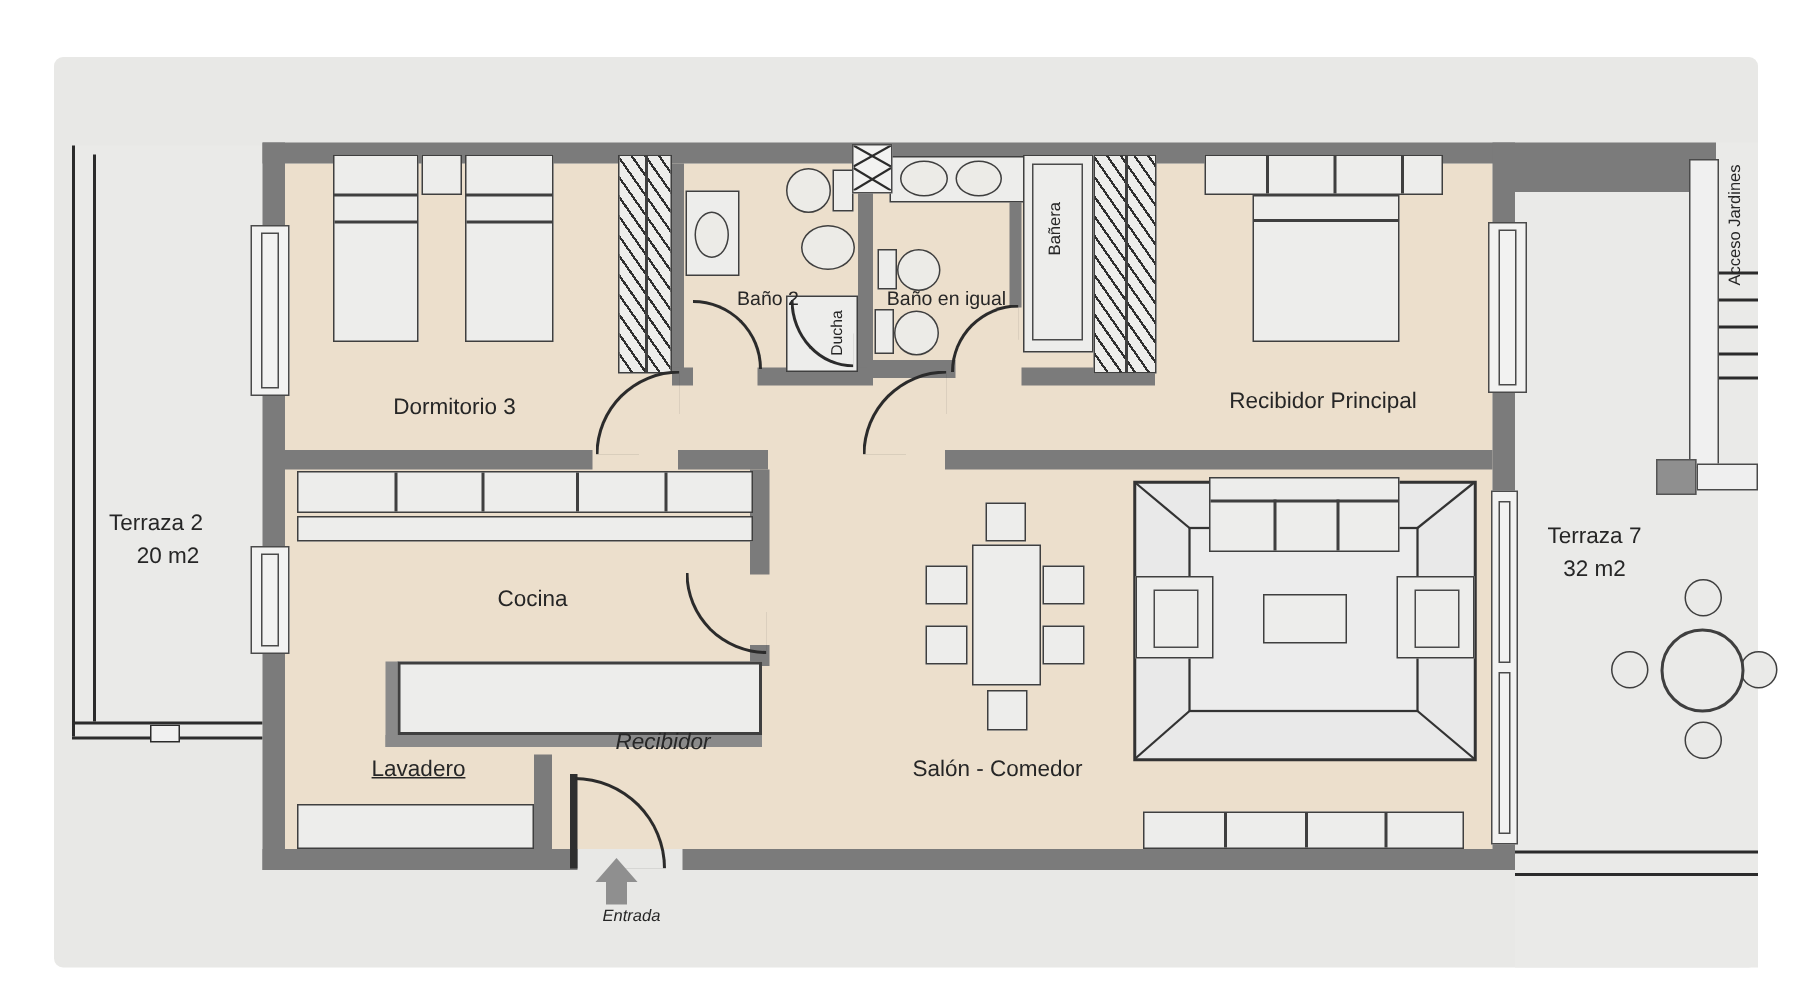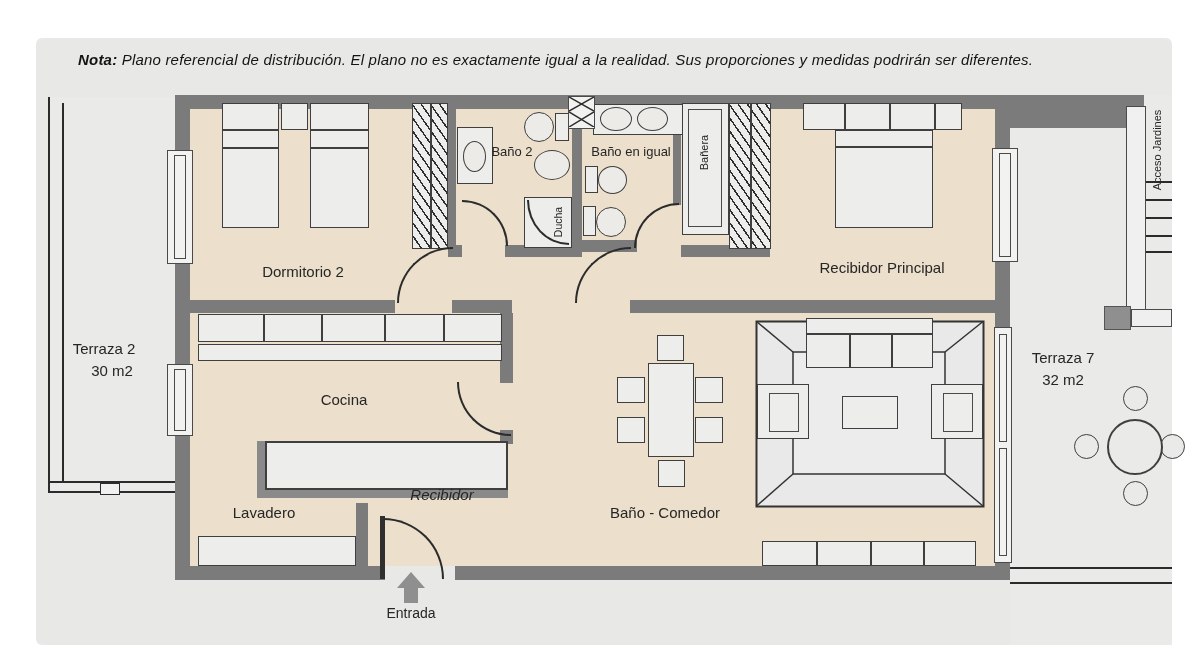--- a/index.html
+++ b/index.html
@@ -10,51 +10,48 @@
   .note b{font-weight:bold;}
   .abs{position:absolute;box-sizing:border-box;}
   .wall{position:absolute;background:#7b7b7b;}
   .floor{position:absolute;background:#ecdfcc;}
   .terrace{position:absolute;background:#eaeae8;}
   .furn{position:absolute;background:#ededeb;border:1.5px solid #3f3f3f;box-sizing:border-box;}
   .round{position:absolute;background:#ecebe7;border:1.5px solid #3f3f3f;border-radius:50%;box-sizing:border-box;}
   .win{position:absolute;background:#f2f2f1;border:1px solid #4a4a4a;box-sizing:border-box;z-index:6;}
   .pane{position:absolute;border:1px solid #4a4a4a;box-sizing:border-box;}
   .lbl{position:absolute;font-size:15px;color:#262626;text-align:center;white-space:nowrap;z-index:9;}
-  .sm{font-size:13px;}
+  .sm{font-size:13px;margin-top:47px;}
   .vert{transform:rotate(-90deg);font-size:11px;}
   .line{position:absolute;background:#2b2b2b;}
   .arc{position:absolute;border-color:#2b2b2b;border-style:solid;background:transparent;box-sizing:border-box;z-index:8;}
   .arc-nw{border-width:2px 0 0 2px;border-radius:100% 0 0 0;}
   .arc-ne{border-width:2px 2px 0 0;border-radius:0 100% 0 0;}
   .arc-sw{border-width:0 0 2px 2px;border-radius:0 0 0 100%;}
   .hatch{background-image:repeating-linear-gradient(55deg,rgba(0,0,0,0) 0 6px,#2f2f2f 6px 7.5px);}
   .divv{position:absolute;background:#3f3f3f;width:1.5px;top:0;bottom:0;}
   .divh{position:absolute;background:#3f3f3f;height:1.5px;left:0;right:0;}
   .glass{position:absolute;left:6px;right:6px;top:4px;bottom:4px;border:1px solid #4a4a4a;}
   .strip{position:absolute;background:#8a8a8a;}
   svg{display:block;}
 </style>
 </head>
 <body>
 
 <div class="page">
   <div class="panel"></div>
 
-  <div class="note">
-    <b>Nota:</b><span> Plano referencial de distribución. El plano no es exactamente igual a la realidad. Sus proporciones y medidas podrirán ser diferentes.</span>
-  </div>
 
   <div class="terrace" style="left:48px;top:97px;width:127px;height:394px;border-left:2px solid #2b2b2b;"></div>
   <div class="line" style="left:62px;top:103px;width:2px;height:378px;"></div>
   <div class="line" style="left:48px;top:481px;width:127px;height:2px;"></div>
   <div class="line" style="left:48px;top:491px;width:127px;height:2px;"></div>
   <div class="abs" style="left:100px;top:483px;width:20px;height:12px;background:#f0f0f0;border:1.5px solid #2b2b2b;z-index:5;"></div>
   <div class="lbl" style="left:44px;top:340px;width:120px;">Terraza 2</div>
-  <div class="lbl" style="left:52px;top:362px;width:120px;">30 m2</div>
+  <div class="lbl" style="left:52px;top:362px;width:120px;">20 m2</div>
 
   <div class="terrace" style="left:1010px;top:95px;width:162px;height:550px;"></div>
   <div class="wall" style="left:1010px;top:95px;width:134px;height:33px;"></div>
   <div class="abs" style="left:1126px;top:106px;width:20px;height:206px;background:#f0f0f0;border:1px solid #4a4a4a;z-index:5;"></div>
   <div class="line" style="left:1146px;top:181px;width:26px;height:2px;"></div>
   <div class="line" style="left:1146px;top:199px;width:26px;height:2px;"></div>
   <div class="line" style="left:1146px;top:217px;width:26px;height:2px;"></div>
   <div class="line" style="left:1146px;top:235px;width:26px;height:2px;"></div>
   <div class="line" style="left:1146px;top:251px;width:26px;height:2px;"></div>
   <div class="line" style="left:1143px;top:253px;width:2px;height:56px;"></div>
@@ -120,21 +117,21 @@
   <div class="furn" style="left:310px;top:103px;width:59px;height:27px;z-index:4;"></div>
   <div class="furn" style="left:222px;top:130px;width:57px;height:98px;z-index:4;">
       <div class="divh" style="top:16px;"></div>
     </div>
   <div class="furn" style="left:310px;top:130px;width:59px;height:98px;z-index:4;">
       <div class="divh" style="top:16px;"></div>
     </div>
   <div class="furn hatch" style="left:412px;top:103px;width:36px;height:146px;z-index:4;">
       <div class="divv" style="left:17px;"></div>
     </div>
-  <div class="lbl" style="left:218px;top:263px;width:170px;">Dormitorio 2</div>
+  <div class="lbl" style="left:218px;top:263px;width:170px;">Dormitorio 3</div>
 
   <div class="furn" style="left:457px;top:127px;width:36px;height:57px;z-index:4;">
       <div class="round" style="left:5px;top:13px;width:23px;height:31px;"></div>
     </div>
   <div class="round" style="left:524px;top:112px;width:30px;height:30px;z-index:4;"></div>
   <div class="furn" style="left:555px;top:113px;width:14px;height:28px;z-index:4;"></div>
   <div class="round" style="left:534px;top:150px;width:36px;height:30px;z-index:4;"></div>
   <div class="furn" style="left:524px;top:197px;width:48px;height:51px;z-index:4;"></div>
   <div class="arc arc-sw" style="left:527px;top:200px;width:42px;height:45px;"></div>
   <div class="lbl vert" style="left:537px;top:216px;width:42px;height:12px;font-size:10.5px;">Ducha</div>
@@ -171,24 +168,24 @@
   <div class="furn" style="left:198px;top:314px;width:304px;height:28px;z-index:4;">
     <div class="divv" style="left:64px;"></div>
     <div class="divv" style="left:122px;"></div>
     <div class="divv" style="left:185px;"></div>
     <div class="divv" style="left:244px;"></div>
   </div>
   <div class="furn" style="left:198px;top:344px;width:304px;height:17px;z-index:4;"></div>
   <div class="strip" style="left:257px;top:441px;width:9px;height:57px;z-index:4;"></div>
   <div class="strip" style="left:257px;top:490px;width:251px;height:8px;z-index:4;"></div>
   <div class="furn" style="left:265px;top:441px;width:243px;height:49px;border-width:2px;z-index:5;"></div>
-  <div class="lbl" style="left:294px;top:391px;width:100px;">Cocina</div>
+  <div class="lbl" style="left:305px;top:391px;width:100px;">Cocina</div>
 
   <div class="furn" style="left:198px;top:536px;width:158px;height:30px;z-index:4;"></div>
-  <div class="lbl" style="left:204px;top:504px;width:120px;">Lavadero</div>
+  <div class="lbl" style="left:219px;top:504px;width:120px;text-decoration:underline;">Lavadero</div>
   <div class="lbl" style="left:382px;top:486px;width:120px;font-style:italic;">Recibidor</div>
 
   <div class="furn" style="left:648px;top:363px;width:46px;height:94px;z-index:4;"></div>
   <div class="furn" style="left:657px;top:335px;width:27px;height:26px;z-index:3;"></div>
   <div class="furn" style="left:658px;top:460px;width:27px;height:27px;z-index:3;"></div>
   <div class="furn" style="left:617px;top:377px;width:28px;height:26px;z-index:3;"></div>
   <div class="furn" style="left:617px;top:417px;width:28px;height:26px;z-index:3;"></div>
   <div class="furn" style="left:695px;top:377px;width:28px;height:26px;z-index:3;"></div>
   <div class="furn" style="left:695px;top:417px;width:28px;height:26px;z-index:3;"></div>
 
@@ -211,26 +208,26 @@
     </div>
   <div class="furn" style="left:931px;top:384px;width:52px;height:55px;z-index:4;">
       <div class="pane" style="left:11px;top:8px;width:30px;height:39px;"></div>
     </div>
   <div class="furn" style="left:842px;top:396px;width:56px;height:33px;z-index:5;"></div>
   <div class="furn" style="left:762px;top:541px;width:214px;height:25px;z-index:4;">
     <div class="divv" style="left:53px;"></div>
     <div class="divv" style="left:107px;"></div>
     <div class="divv" style="left:160px;"></div>
   </div>
-  <div class="lbl" style="left:575px;top:504px;width:180px;">Baño - Comedor</div>
+  <div class="lbl" style="left:575px;top:504px;width:180px;">Salón - Comedor</div>
 
   <div class="arc arc-nw" style="left:397px;top:247px;width:56px;height:56px;"></div>
   <div class="arc arc-nw" style="left:575px;top:247px;width:56px;height:56px;"></div>
   <div class="arc arc-ne" style="left:462px;top:200px;width:46px;height:46px;"></div>
   <div class="arc arc-nw" style="left:634px;top:203px;width:45px;height:45px;"></div>
   <div class="arc arc-sw" style="left:457px;top:382px;width:54px;height:54px;"></div>
   <div class="abs" style="left:380px;top:516px;width:5px;height:63px;background:#2f2f2f;z-index:8;"></div>
   <div class="arc arc-ne" style="left:383px;top:518px;width:61px;height:61px;"></div>
 
   <div class="abs" style="left:397px;top:572px;width:0;height:0;border-left:14px solid transparent;border-right:14px solid transparent;border-bottom:16px solid #8f8f8f;z-index:9;"></div>
   <div class="abs" style="left:404px;top:588px;width:14px;height:15px;background:#8f8f8f;z-index:9;"></div>
-  <div class="lbl" style="left:351px;top:605px;width:120px;font-size:14px;">Entrada</div>
+  <div class="lbl" style="left:361px;top:605px;width:120px;font-size:11px;font-style:italic;">Entrada</div>
 </div>
 
 </body></html>

